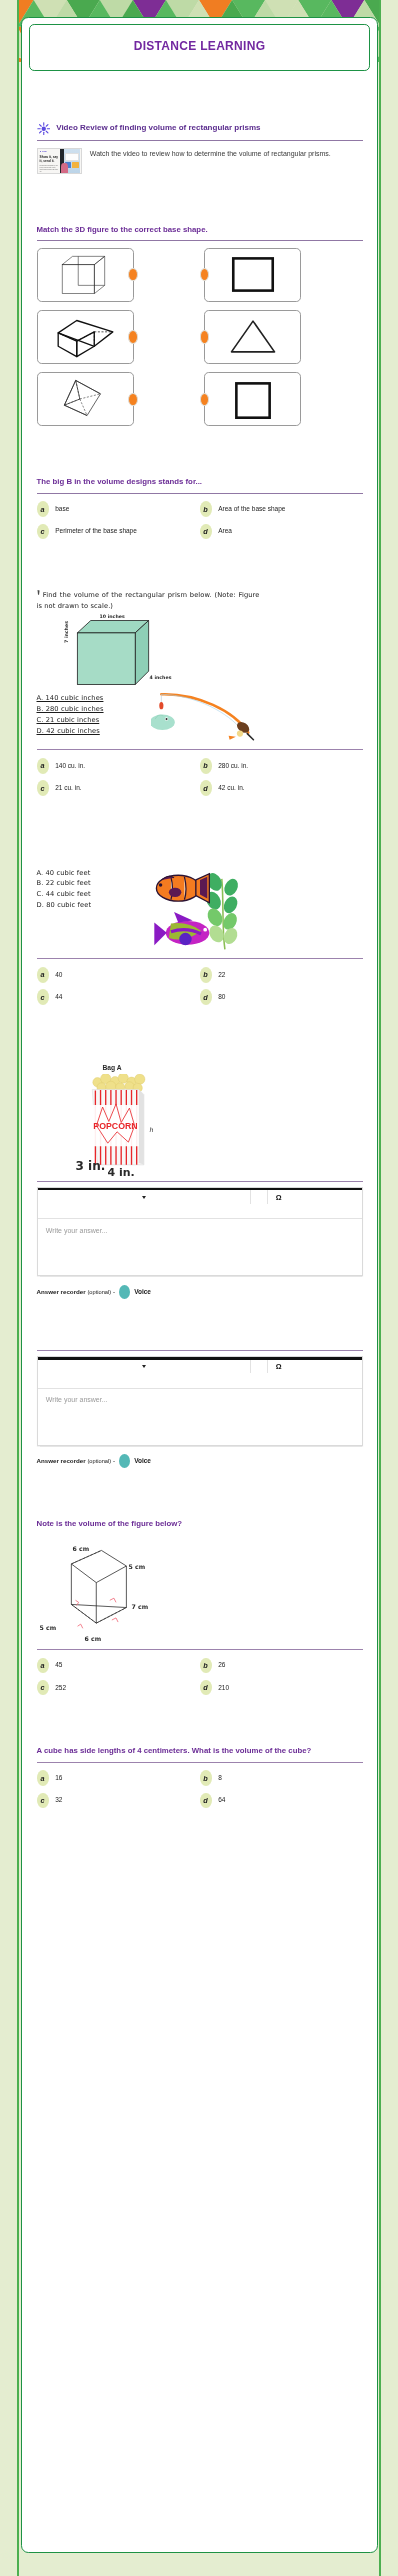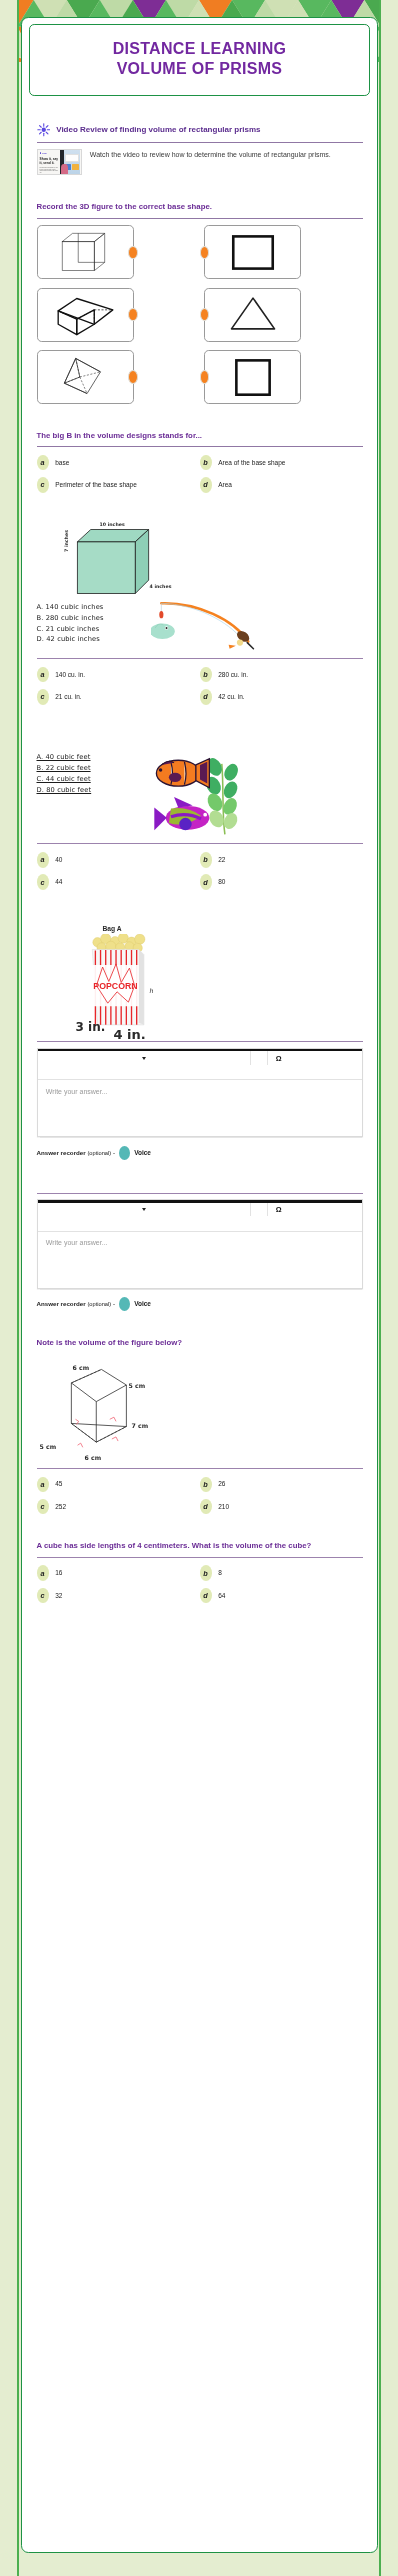--- a/index.html
+++ b/index.html
@@ -64,29 +64,29 @@
   .title-frame {
     margin: 6.7px 6.7px 0 6.7px;
     border: 1px solid #1d9245;
     border-radius: 5.2px;
     background: #ffffff;
     padding: 13.5px 10.4px 15.6px 10.4px;
     text-align: center;
   }
   .title-line {
     color: #7228a0;
-    font-size: 16px;
+    font-size: 12px;
     font-weight: 700;
     letter-spacing: 0.3px;
     line-height: 1.28;
     text-transform: uppercase;
   }
 
   
-  .section { padding: 0 14.5px; }
+  .section { padding: 0 14.5px; margin-top: 24px; }
   .spacer-lg { height: 27px; }
   .spacer-md { height: 15.6px; }
   .spacer-sm { height: 8.3px; }
 
   .sec-head {
     display: flex;
     align-items: center;
     gap: 6.2px;
   }
   .sparkle-icon { width: 13.5px; height: 13.5px; flex: 0 0 13.5px; }
@@ -406,21 +406,20 @@
       <div class="rail-line"></div>
     </div>
   <div class="rail right">
       <div class="rail-line"></div>
     </div>
 
   <div class="card">
 
     <div class="title-frame">
       <div class="title-line">DISTANCE LEARNING</div>
-      <div class="title-line">VOLUME OF PRISMS</div>
     </div>
 
     <div class="spacer-lg"></div>
 
     <div class="section">
       <div class="sec-head">
         <span class="sparkle-icon">
           <svg viewBox="0 0 26 26" width="13.5" height="13.5" xmlns="http://www.w3.org/2000/svg">
             <g fill="#5b4ae0">
               <circle cx="13" cy="13" r="4.2"></circle>
@@ -459,21 +458,21 @@
             <div class="vt-person"></div>
           </div>
         </div>
         <div class="video-text">Watch the video to review how to determine the volume of rectangular prisms.</div>
       </div>
     </div>
 
     <div class="spacer-lg"></div>
 
     <div class="section">
-      <div class="q-title">Record the 3D figure to the correct base shape.</div>
+      <div class="q-title">Match the 3D figure to the correct base shape.</div>
       <div class="divider"></div>
 
       <div class="match-grid">
 
         <div class="match-cell">
           <div class="match-box">
             <svg width="57" height="46" viewBox="0 0 110 88">
               <g fill="none" stroke="#2b2b2b" stroke-width="1.1">
                 <rect x="10" y="24" width="62" height="56"></rect>
                 <polygon points="10,24 30,8 92,8 72,24"></polygon>
@@ -575,34 +574,44 @@
         <div class="opt">
           <span class="opt-bubble">d</span>
           <span class="opt-text">Area</span>
         </div>
       </div>
     </div>
 
     <div class="spacer-lg"></div>
 
     <div class="section">
+      <div class="hand" style="width:223px;">
+        <div class="hand-q">
+          <span class="pencil-mark">
+            <svg width="3.6" height="7.3" viewBox="0 0 7 14">
+                <polygon points="1,0 5,1 4,9 2,9" fill="#4a4a4a"></polygon>
+              </svg>
+          </span>
+          <span>Find the volume of the rectangular prism below. (Note: Figure is not drawn to scale.)</span>
+        </div>
+      </div>
 
       <div class="fig-wrap" style="height:77px;margin-top:2.1px;">
         <svg width="124" height="77" viewBox="0 0 240 148" style="position:absolute;left:30px;top:0;">
           <polygon points="20,38 46,14 158,14 132,38" fill="#9fd9c2" stroke="#1a1a1a" stroke-width="1.5"></polygon>
           <polygon points="132,38 158,14 158,112 132,138" fill="#8ecfb6" stroke="#1a1a1a" stroke-width="1.5"></polygon>
           <rect x="20" y="38" width="112" height="100" fill="#a6dcc6" stroke="#1a1a1a" stroke-width="1.5"></rect>
         </svg>
         <div class="lbl" style="left:63px;top:0.5px;">10 inches</div>
         <div class="lbl" style="left:27px;top:30px;transform:rotate(-90deg);transform-origin:left top;">7 inches</div>
         <div class="lbl" style="left:113px;top:62px;">4 inches</div>
       </div>
 
       <div class="fig-split">
-        <div class="hand hand-choices" style="width:109px;">
+        <div class="hand hand-choices" style="width:109px;text-decoration:underline;">
           <div>A.  140 cubic inches</div>
           <div>B.  280 cubic inches</div>
           <div>C.  21 cubic inches</div>
           <div>D.  42 cubic inches</div>
         </div>
         <div>
           <svg width="119" height="52" viewBox="0 0 230 100">
             <path d="M20 8 C 90 6, 160 40, 188 82" fill="none" stroke="#f58220" stroke-width="5" stroke-linecap="round"></path>
             <path d="M20 8 C 88 10, 150 44, 176 78" fill="none" stroke="#a9d3e8" stroke-width="1.2"></path>
             <ellipse cx="178" cy="72" rx="13" ry="9" fill="#6b3f1f" transform="rotate(35 178 72)"></ellipse>
@@ -643,21 +652,21 @@
       </div>
     </div>
 
     <div class="spacer-lg"></div>
 
     <div class="section">
 
       <div class="spacer-sm"></div>
 
       <div class="fig-split">
-        <div class="hand hand-choices" style="width:104px;padding-top:9.3px;text-decoration:underline;">
+        <div class="hand hand-choices" style="width:104px;padding-top:9.3px;">
           <div>A.   40 cubic feet</div>
           <div>B.   22 cubic feet</div>
           <div>C.   44 cubic feet</div>
           <div>D.   80 cubic feet</div>
         </div>
         <div>
           <svg width="122" height="96" viewBox="0 0 235 185">
 
             <path d="M152 182 C 146 140, 150 90, 146 46" fill="none" stroke="#8bbf55" stroke-width="3"></path>
             <g fill="#3fae62">
@@ -756,21 +765,21 @@
             <line x1="80" y1="31" x2="80" y2="176"></line>
               <line x1="90" y1="31" x2="90" y2="176"></line>
             <line x1="100" y1="31" x2="100" y2="176"></line>
           </g>
           <polygon points="14,60 104,60 104,140 14,140" fill="#ffffff" opacity=".93"></polygon>
           <polygon points="22,100 34,64 46,92 60,58 70,94 86,66 96,100 84,132 62,112 44,134 30,112" fill="#ffffff" stroke="#e8262a" stroke-width="1.6"></polygon>
           <text x="59" y="106" font-family="'Liberation Sans',sans-serif" font-size="17" font-weight="800" fill="#e8262a" text-anchor="middle">POPCORN</text>
         </svg>
         <div class="lbl" style="left:113px;top:62px;font-style:italic;font-size:6.2px;font-weight:400;">h</div>
         <div class="lbl" style="left:39px;top:95px;font-size:12px;">3 in.</div>
-        <div class="lbl" style="left:77px;top:102px;font-size:13px;">4 in.</div>
+        <div class="lbl" style="left:71px;top:102px;font-size:11px;">4 in.</div>
       </div>
 
       <div class="divider thin" style="margin-top:8.3px;"></div>
 
       <div class="editor">
         <div class="editor-topbar"></div>
         <div class="editor-toolbar">
           <div class="tb-cell style-select">
             <span></span>
             <span class="caret-down"></span>

